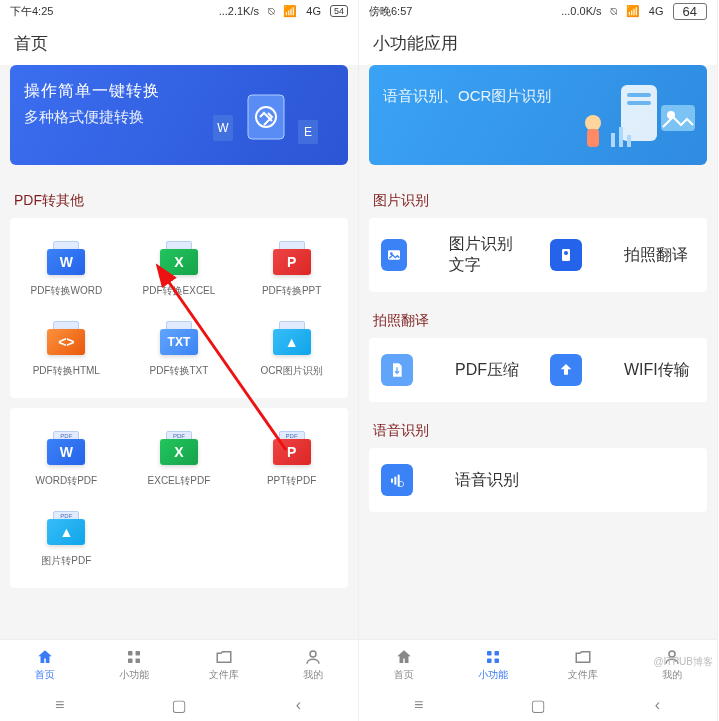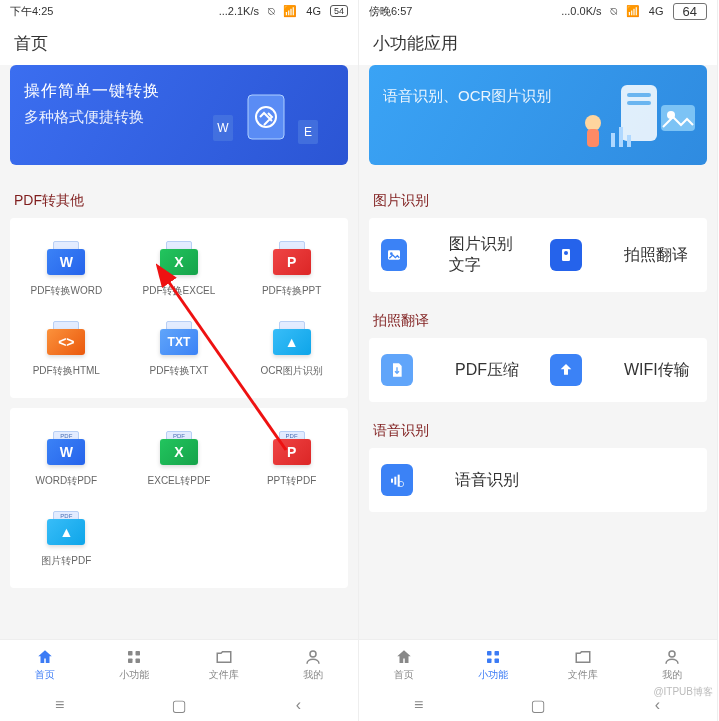--- a/index.html
+++ b/index.html
@@ -35,21 +35,21 @@
 .file-stack { position: relative; width: 38px; height: 34px; }
 .file-top { position: absolute; top: 0; left: 6px; width: 26px; height: 10px; background: #e3ecff; border: 1px solid #b8cff5; border-radius: 2px; font-size: 6px; color: #4a6fb5; text-align: center; line-height: 8px; }
 .file-body { position: absolute; bottom: 0; left: 0; width: 38px; height: 26px; border-radius: 3px; display: flex; align-items: center; justify-content: center; color: #fff; font-size: 14px; font-weight: bold; box-shadow: 0 2px 4px rgba(0,0,0,.15); }
 .word-c { background: linear-gradient(135deg,#3b82f6,#2563eb); }
 .excel-c { background: linear-gradient(135deg,#22c55e,#16a34a); }
 .ppt-c { background: linear-gradient(135deg,#ef4444,#dc2626); }
 .html-c { background: linear-gradient(135deg,#fb923c,#ea580c); }
 .txt-c { background: linear-gradient(135deg,#60a5fa,#3b82f6); }
 .img-c { background: linear-gradient(135deg,#38bdf8,#0ea5e9); }
 .arrow { position: absolute; pointer-events: none; }
-.watermark { position: absolute; right: 6px; bottom: 22px; font-size: 10px; color: #bbb; }
+.watermark { position: absolute; right: 6px; bottom: 52px; font-size: 10px; color: #bbb; }
 </style>
 </head>
 <body>
 
 <div class="screen">
   <div class="status-bar">
     <span>下午4:25</span>
     <div class="status-right">
       <span>...2.1K/s</span>
       <span>⍉</span>

